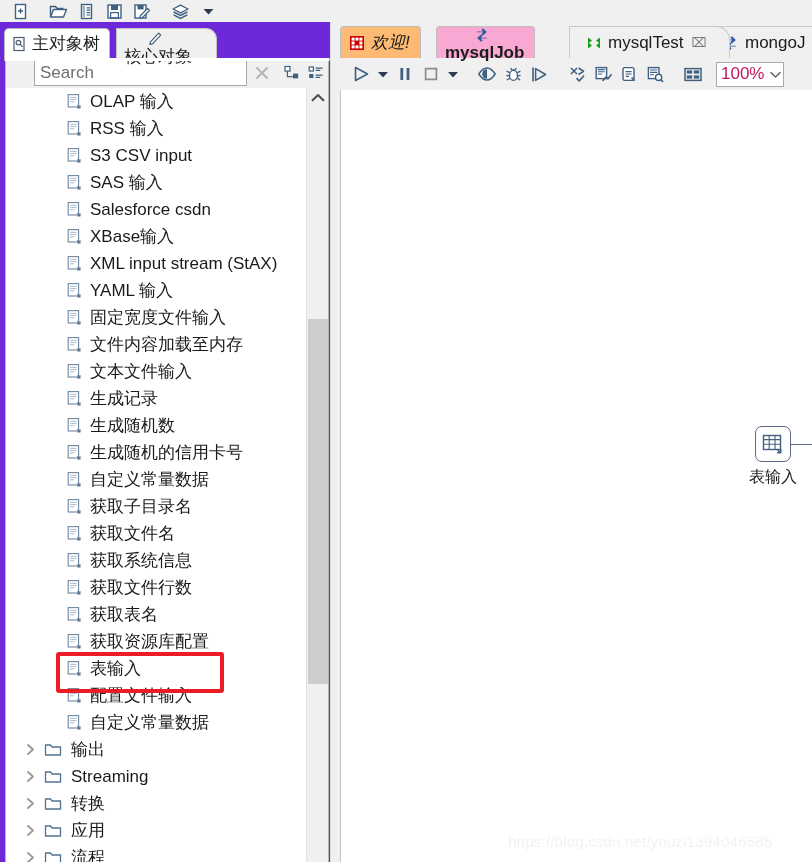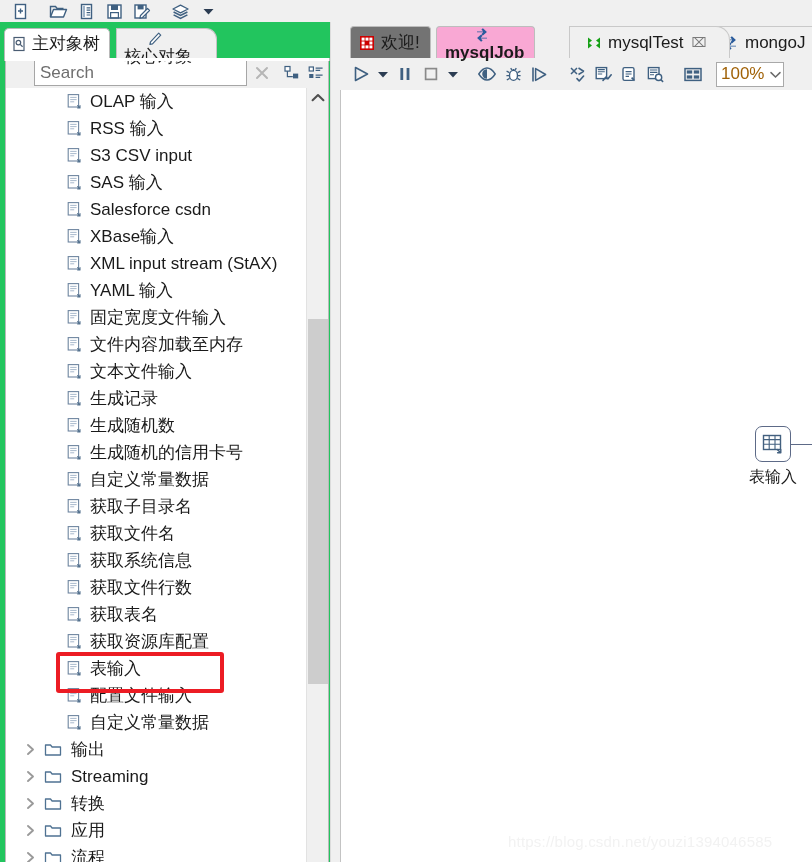--- a/index.html
+++ b/index.html
@@ -32,21 +32,21 @@
     display: flex; align-items: center; justify-content: center;
     cursor: default;
   }
   .tb-gap { width: 10px; height: 1px; }
   .tb-btn svg { display: block; }
 
   
   #left-panel {
     position: absolute; left: 0; top: 22px;
     width: 334px; height: 840px;
-    background: #22c55e;
+    background: #6d28d9;
   }
 
   
   #left-tabs {
     position: absolute; left: 4px; top: 3px;
     width: 326px; height: 33px;
   }
   .vtab {
     position: absolute; top: 3px; height: 30px;
     display: flex; align-items: center;
@@ -217,26 +217,27 @@
     color: #1b1b1b;
     cursor: default;
   }
   .etab .etab-ico { margin-right: 6px; display: flex; align-items: center; }
   .etab .etab-close {
     margin-left: 8px;
     font-size: 13px; color: #7a7a7a;
     cursor: default;
   }
   #etab-welcome {
-    left: 10px;
-    background: #737373;
+    left: 0;
+    background: #fdba74;
     border: 1px solid #bdbdbd;
     border-bottom: none;
     border-radius: 4px 4px 0 0;
     z-index: 2;
+    font-style: italic;
   }
   #etab-mysqljob {
     left: 96px;
     background: #f9a8d4;
     border: 1px solid #bdbdbd;
     border-bottom: none;
     border-radius: 4px 4px 0 0;
     font-weight: bold;
     z-index: 4;
     flex-direction: column;
@@ -279,21 +280,21 @@
   #zoom-combo {
     margin-left: 10px;
     width: 68px; height: 25px;
     background: #ffffff;
     border: 1px solid #a9a9a9;
     display: flex; align-items: center;
     padding-left: 4px;
     cursor: default;
   }
   #zoom-value {
-    font-size: 17px; color: #a16207;
+    font-size: 17px; color: #be185d;
     flex: 1;
   }
   #zoom-caret { width: 16px; display: flex; align-items: center; justify-content: center; }
 
   
   #canvas {
     position: absolute; left: 2px; top: 68px;
     width: 472px; height: 772px;
     background: #ffffff;
     border-left: 1px solid #c3c3c3;

